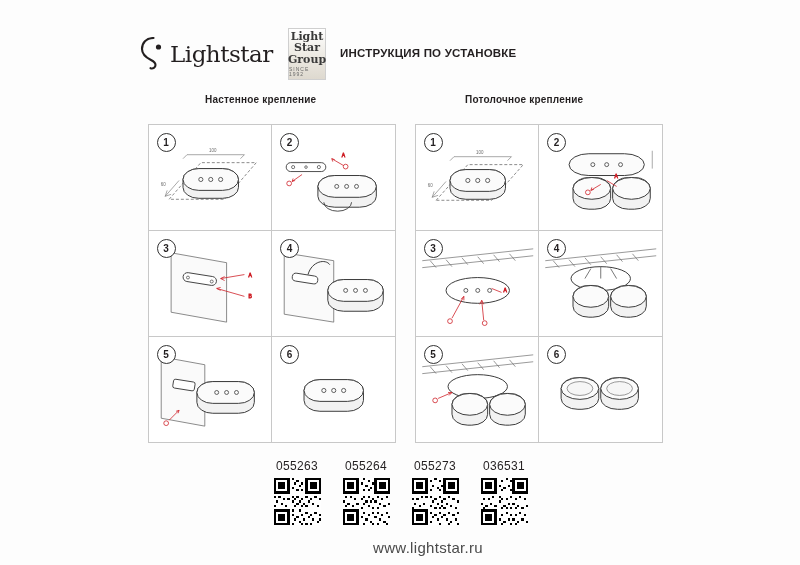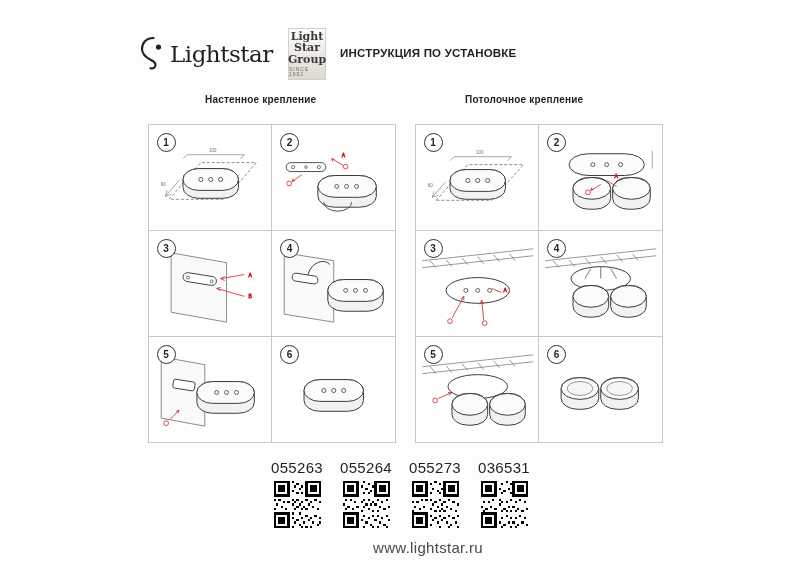--- a/index.html
+++ b/index.html
@@ -149,21 +149,21 @@
   .codes {
     position: absolute;
     top: 459px;
     left: 268px;
     width: 265px;
     display: flex;
     justify-content: space-between;
   }
   .code-item { width: 58px; text-align: center; }
   .code-num {
-    font-size: 15px;
+    font-size: 12px;
     letter-spacing: 0.3px;
     margin-bottom: 5px;
   }
   .qr {
     width: 47px;
     height: 47px;
     margin: 0 auto;
     background: #fff;
   }
   .qr svg { display: block; }

